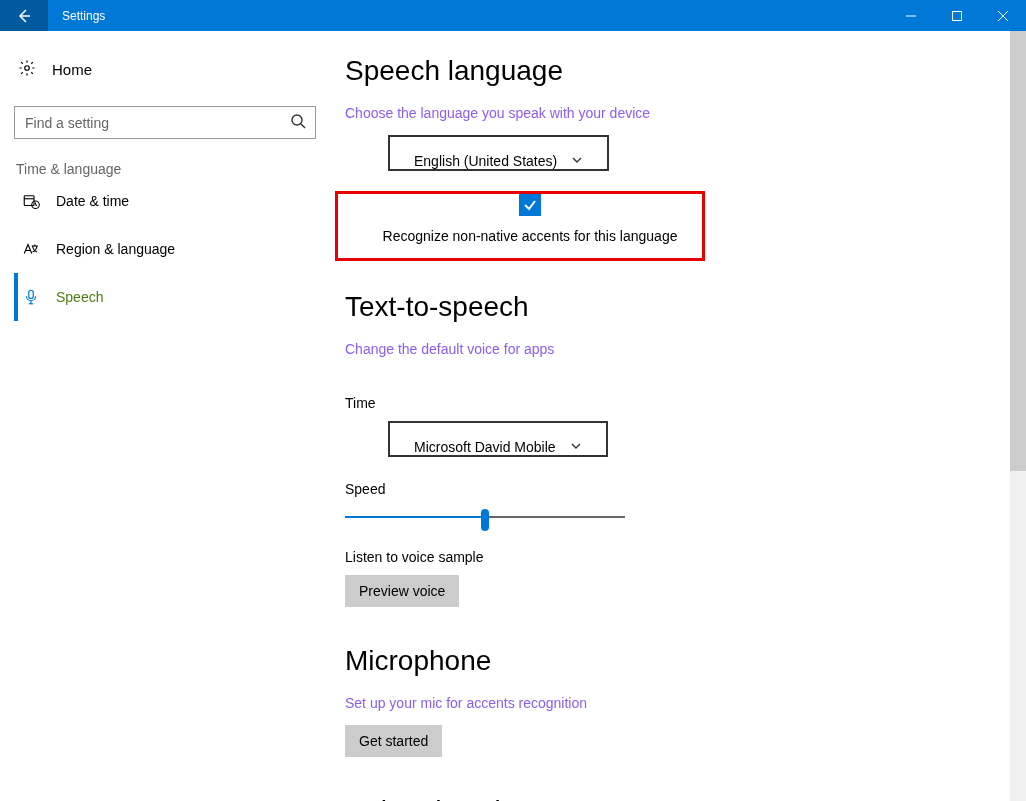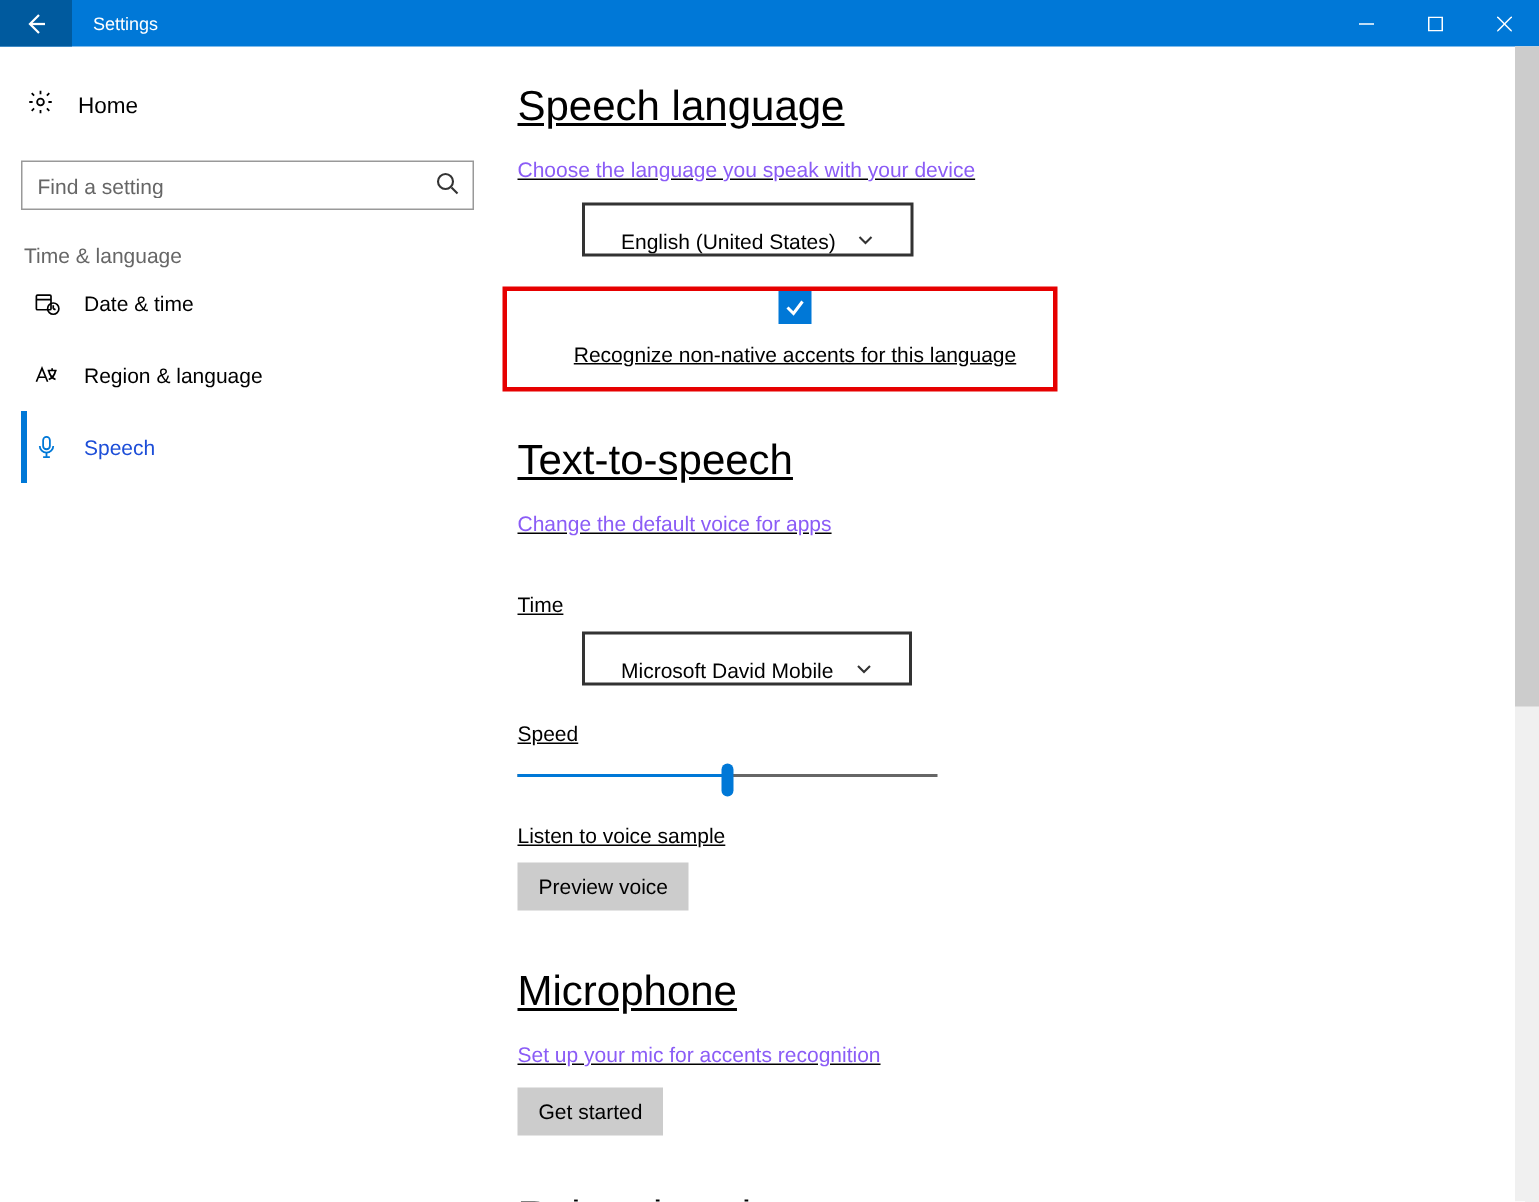--- a/index.html
+++ b/index.html
@@ -12,36 +12,36 @@
 .win-controls { margin-left: auto; display: flex; }
 .win-ctrl { width: 46px; height: 31px; display: flex; align-items: center; justify-content: center; cursor: pointer; }
 
 
 .scrollbar { position: absolute; right: 0; top: 31px; width: 16px; height: 770px; background: #f0f0f0; }
 .scroll-thumb { position: absolute; top: 0; width: 16px; height: 440px; background: #ccc; }
 
 
 .outer { display: flex; height: 770px; }
 .sidebar { width: 330px; padding: 22px 14px 0 14px; }
-.content { flex: 1; padding: 24px 0 0 15px; text-decoration: underline; }
+.content { flex: 1; padding: 24px 0 0 15px; }
 
 
 .home-row { display:flex; align-items:center; gap:16px; margin-bottom:20px; cursor:pointer; padding: 6px 4px; }
 .home-row svg { width:18px; height:18px; }
 .home-row span { font-size:15px; }
 
 .search-wrap { position: relative; margin-bottom: 22px; }
 .search-input { width:100%; height:33px; border:1px solid #999; padding:0 34px 0 10px; font-size:14px; outline:none; }
 .search-input::placeholder { color:#666; }
 .search-icon { position:absolute; right:10px; top:7px; pointer-events:none; }
 
 .section-label { color:#666; font-size:14px; padding-left:2px; }
 
 .nav-item { display:flex; align-items:center; gap:16px; height:48px; padding-left:4px; cursor:pointer; font-size:14px; border-left:4px solid transparent; }
-.nav-item.active { color:#1d4ed8; border-left:4px solid #0078d7; }
+.nav-item.active { color:#4d7c0f; border-left:4px solid #0078d7; }
 .nav-icon { width:18px; height:18px; display:flex; align-items:center; justify-content:center; }
 
 
 h1.section { font-size:28px; font-weight:400; margin-bottom:18px; color:#000; }
 .desc { font-size:14px; color:#8b5cf6; margin-bottom:14px; }
 
 .dropdown { display:inline-flex; align-items:flex-end; border:2px solid #333; height:36px; padding:0 24px; cursor:pointer; gap:10px; font-size:14px;margin-left:43px; }
 .dropdown .chev { margin-left:4px; }
 
 .highlight-box { border:3px solid #e60000; width:370px; height:70px; margin:20px 0 30px -10px; display:flex; align-items:center; padding-left:20px; gap:12px;flex-direction:column; }

